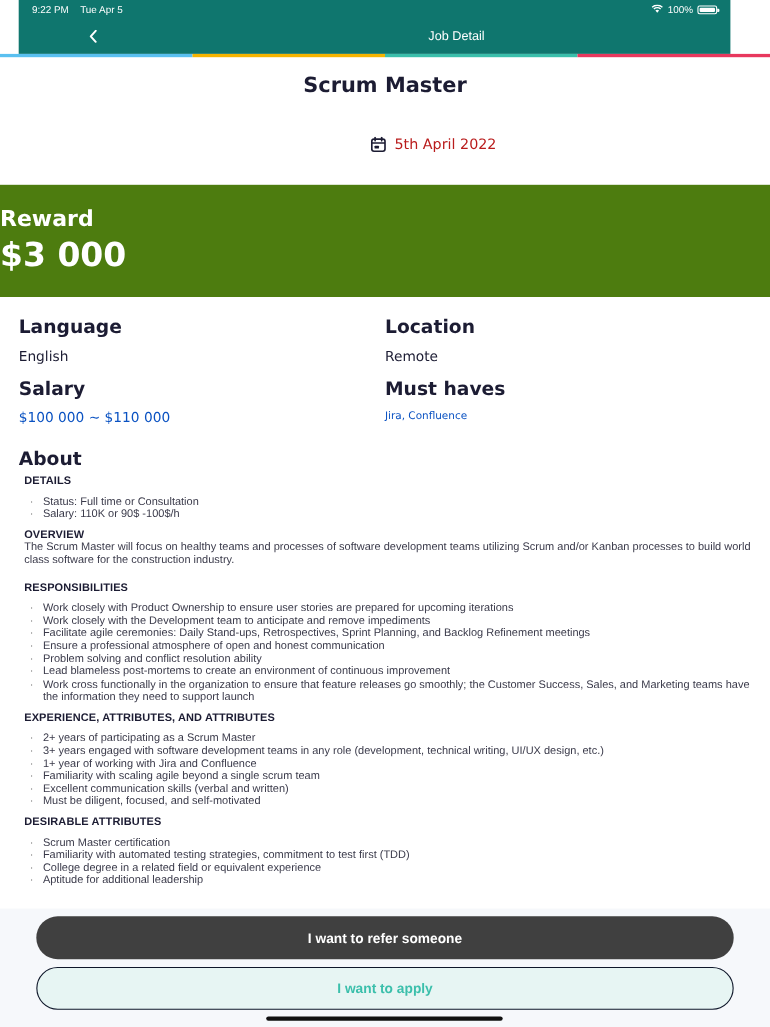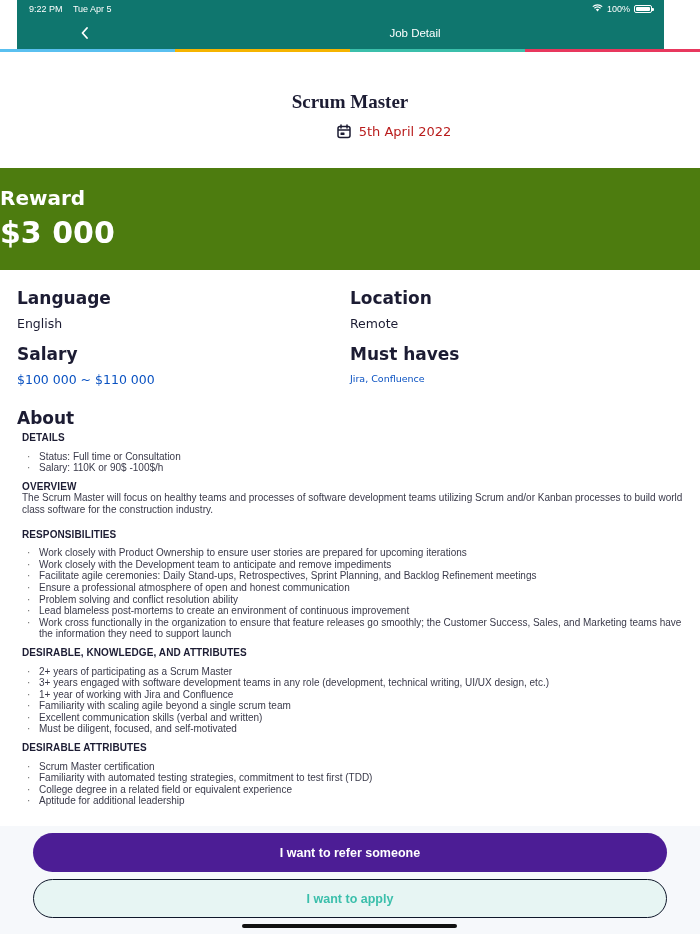--- a/index.html
+++ b/index.html
@@ -14,21 +14,21 @@
   .battery::after { content: ""; position: absolute; right: -3px; top: 2px; width: 2px; height: 3px; background: #fff; border-radius: 0 1px 1px 0; }
   .battery .fill { width: 100%; height: 100%; background: #fff; border-radius: 1px; }
   .nav { position: absolute; top: 20px; left: 0; width: 700px; height: 26px; display: flex; align-items: center; justify-content: center; margin-left: 48px; }
   .nav .back { position: absolute; left: 12px; top: 3px; width: 16px; height: 20px; display: flex; align-items: center; justify-content: center; cursor: pointer; }
   .nav .title { font-size: 11.5px; font-weight: 500; font-family: "Liberation Sans", sans-serif; }
 
   .stripe { position: absolute; top: 49px; left: 0; width: 700px; height: 3px; display: flex; }
   .stripe div { flex: 1; height: 3px; }
 
   .header { position: absolute; top: 52px; left: 0; width: 700px; height: 116px; text-align: center; }
-  .header h1 { position: absolute; top: 39px; width: 100%; font-size: 19px; font-weight: bold; color: #1c1c33; font-family: Liberation Serif, serif; }
+  .header h1 { position: absolute; top: 15px; width: 100%; font-size: 19px; font-weight: bold; color: #1c1c33; }
   .date { position: absolute; top: 72px; width: 100%; display: flex; justify-content: center; align-items: center; gap: 8px; font-size: 13px; color: #b91c1c; margin-left: 44px; }
 
   .reward { position: absolute; top: 168px; left: 0; width: 700px; height: 102px; background: #4d7c0f; color: #fff; text-align: left; }
   .reward .lbl { position: absolute; top: 18px; width: 100%; font-size: 20px; font-weight: bold; }
   .reward .amt { position: absolute; top: 47px; width: 100%; font-size: 30px; font-weight: bold; }
 
   .info { position: absolute; top: 288px; left: 17px; width: 670px; }
   .col { position: absolute; width: 320px; }
   .info h2 { font-size: 17px; font-weight: bold; color: #1c1c33; }
   .info .val { font-size: 12.5px; color: #1c1c33; margin-top: 8px; }
@@ -40,21 +40,21 @@
   .desc { position: absolute; top: 432px; left: 22px; width: 665px; font-family: "Liberation Sans", sans-serif; font-size: 10px; line-height: 11.6px; color: #3a3a4a; }
   .desc h3 { font-size: 10px; font-weight: bold; color: #1c1c33; letter-spacing: 0.1px; }
   .desc ul { list-style: none; margin: 7px 0 7px 0; }
   .desc ul li { position: relative; padding-left: 17px; }
   .desc ul li::before { content: "·"; position: absolute; left: 5px; top: 0; color: #666; }
   .desc p { margin: 0; }
   .desc .gap { height: 13px; }
 
   .footer { position: absolute; top: 826px; left: 0; width: 700px; height: 108px; background: #f6f8fb; }
   .btn { position: absolute; left: 33px; width: 634px; height: 39px; border-radius: 20px; display: flex; align-items: center; justify-content: center; font-size: 12.5px; font-weight: bold; font-family: "Liberation Sans", sans-serif; cursor: pointer; }
-  .btn.primary { top: 7px; background: #4c1d95; color: #fff; }
+  .btn.primary { top: 7px; background: #404040; color: #fff; }
   .btn.secondary { top: 53px; background: #e7f5f3; color: #3bbfab; border: 1px solid #0f172a; }
   .home-ind { position: absolute; left: 242px; top: 98px; width: 215px; height: 4px; border-radius: 2px; background: #111; }
 </style>
 </head>
 <body>
 
 <div class="topbar">
   <div class="status">
     <div class="left">
       <span>9:22 PM</span>
@@ -143,21 +143,21 @@
   <h3>RESPONSIBILITIES</h3>
   <ul>
     <li>Work closely with Product Ownership to ensure user stories are prepared for upcoming iterations</li>
     <li>Work closely with the Development team to anticipate and remove impediments</li>
     <li>Facilitate agile ceremonies: Daily Stand-ups, Retrospectives, Sprint Planning, and Backlog Refinement meetings</li>
     <li>Ensure a professional atmosphere of open and honest communication</li>
     <li>Problem solving and conflict resolution ability</li>
     <li>Lead blameless post-mortems to create an environment of continuous improvement</li>
     <li>Work cross functionally in the organization to ensure that feature releases go smoothly; the Customer Success, Sales, and Marketing teams have the information they need to support launch</li>
   </ul>
-  <h3>DESIRABLE, KNOWLEDGE, AND ATTRIBUTES</h3>
+  <h3>EXPERIENCE, ATTRIBUTES, AND ATTRIBUTES</h3>
   <ul>
     <li>2+ years of participating as a Scrum Master</li>
     <li>3+ years engaged with software development teams in any role (development, technical writing, UI/UX design, etc.)</li>
     <li>1+ year of working with Jira and Confluence</li>
     <li>Familiarity with scaling agile beyond a single scrum team</li>
     <li>Excellent communication skills (verbal and written)</li>
     <li>Must be diligent, focused, and self-motivated</li>
   </ul>
   <h3>DESIRABLE ATTRIBUTES</h3>
   <ul>

